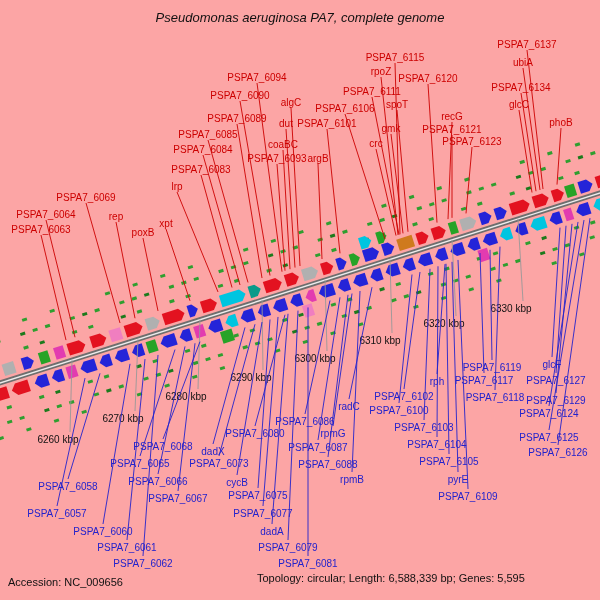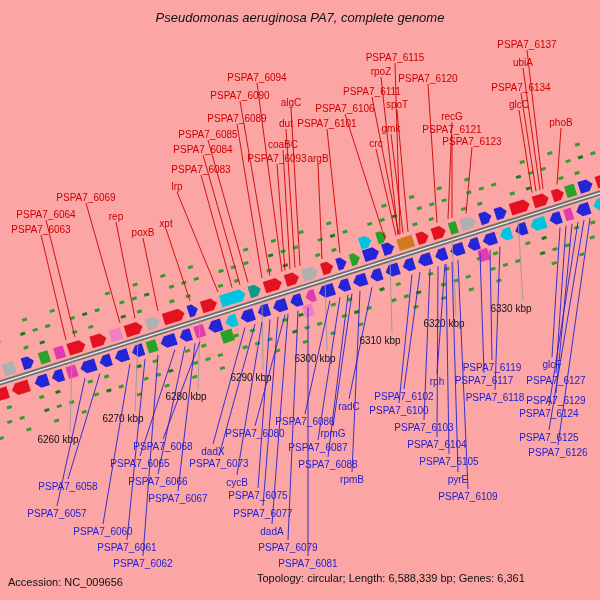--- a/index.html
+++ b/index.html
@@ -446,15 +446,15 @@
       <text x="127" y="550.5" fill="#2222cc" text-anchor="middle">PSPA7_6061</text>
       <line x1="288" y1="540" x2="298" y2="310.6234" stroke="#2222cc" stroke-width="0.9"></line>
       <text x="288" y="550.5" fill="#2222cc" text-anchor="middle">PSPA7_6079</text>
       <line x1="143" y1="556" x2="158" y2="354.9614" stroke="#2222cc" stroke-width="0.9"></line>
       <text x="143" y="566.5" fill="#2222cc" text-anchor="middle">PSPA7_6062</text>
       <line x1="308" y1="556" x2="308" y2="307.45640000000003" stroke="#2222cc" stroke-width="0.9"></line>
       <text x="308" y="566.5" fill="#2222cc" text-anchor="middle">PSPA7_6081</text>
     </svg>
   <div class="footer">
     <span class="accession">Accession: NC_009656</span>
-    <span class="stats">Topology: circular; Length: 6,588,339 bp; Genes: 6,361</span>
+    <span class="stats">Topology: circular; Length: 6,588,339 bp; Genes: 5,595</span>
   </div>
 </div>
 
 </body></html>

